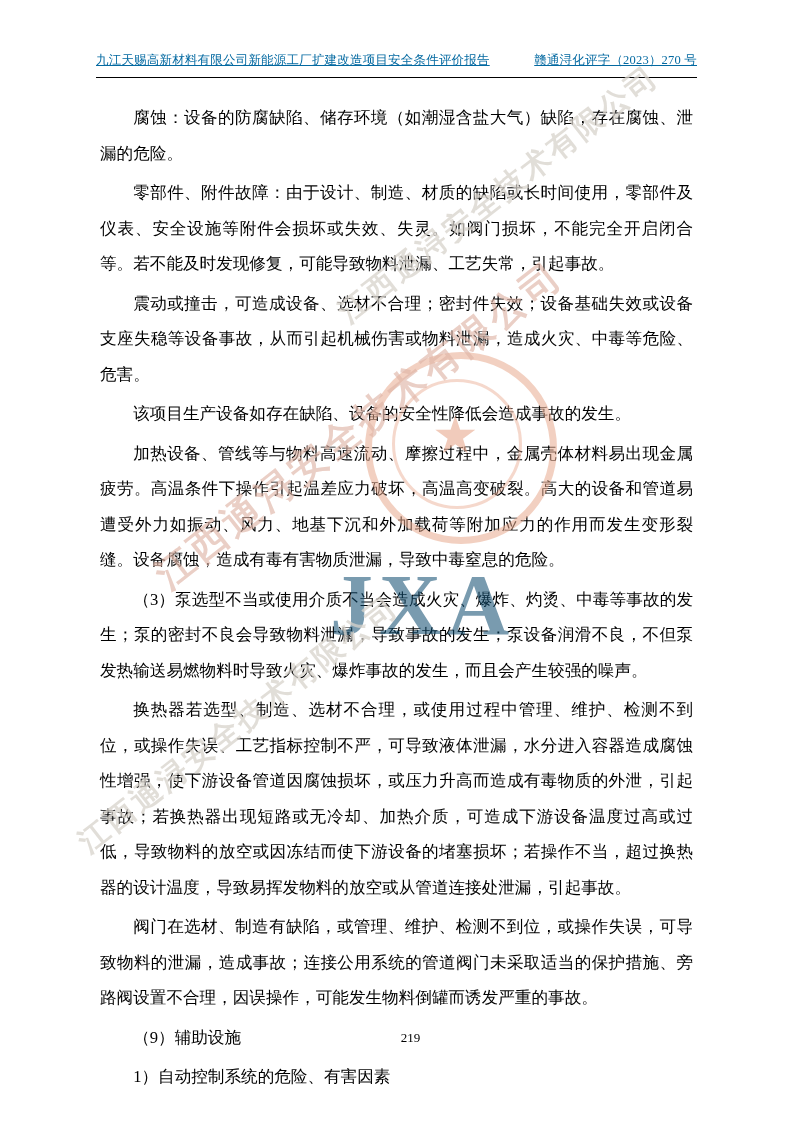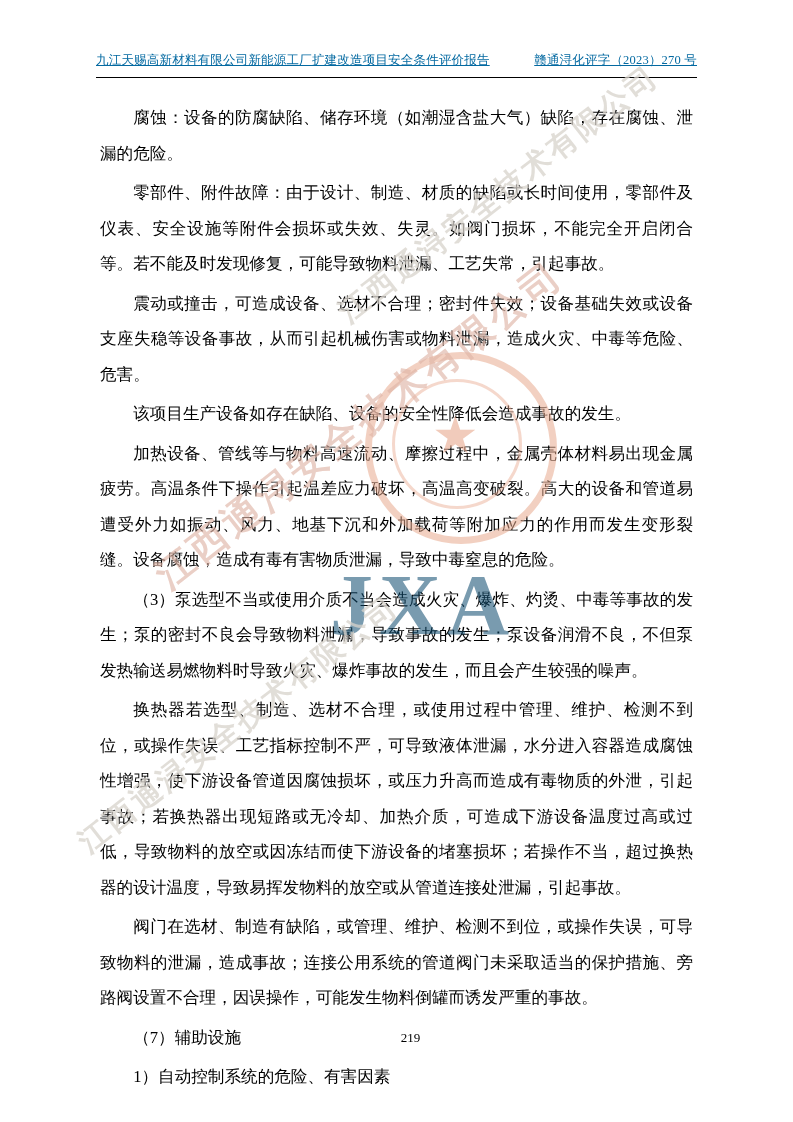--- a/index.html
+++ b/index.html
@@ -177,19 +177,19 @@
 
   <div class="content">
     <p>腐蚀：设备的防腐缺陷、储存环境（如潮湿含盐大气）缺陷，存在腐蚀、泄漏的危险。</p>
     <p>零部件、附件故障：由于设计、制造、材质的缺陷或长时间使用，零部件及仪表、安全设施等附件会损坏或失效、失灵。如阀门损坏，不能完全开启闭合等。若不能及时发现修复，可能导致物料泄漏、工艺失常，引起事故。</p>
     <p>震动或撞击，可造成设备、选材不合理；密封件失效；设备基础失效或设备支座失稳等设备事故，从而引起机械伤害或物料泄漏，造成火灾、中毒等危险、危害。</p>
     <p>该项目生产设备如存在缺陷、设备的安全性降低会造成事故的发生。</p>
     <p>加热设备、管线等与物料高速流动、摩擦过程中，金属壳体材料易出现金属疲劳。高温条件下操作引起温差应力破坏，高温高变破裂。高大的设备和管道易遭受外力如振动、风力、地基下沉和外加载荷等附加应力的作用而发生变形裂缝。设备腐蚀，造成有毒有害物质泄漏，导致中毒窒息的危险。</p>
     <p>（3）泵选型不当或使用介质不当会造成火灾、爆炸、灼烫、中毒等事故的发生；泵的密封不良会导致物料泄漏，导致事故的发生；泵设备润滑不良，不但泵发热输送易燃物料时导致火灾、爆炸事故的发生，而且会产生较强的噪声。</p>
     <p>换热器若选型、制造、选材不合理，或使用过程中管理、维护、检测不到位，或操作失误、工艺指标控制不严，可导致液体泄漏，水分进入容器造成腐蚀性增强，使下游设备管道因腐蚀损坏，或压力升高而造成有毒物质的外泄，引起事故；若换热器出现短路或无冷却、加热介质，可造成下游设备温度过高或过低，导致物料的放空或因冻结而使下游设备的堵塞损坏；若操作不当，超过换热器的设计温度，导致易挥发物料的放空或从管道连接处泄漏，引起事故。</p>
     <p>阀门在选材、制造有缺陷，或管理、维护、检测不到位，或操作失误，可导致物料的泄漏，造成事故；连接公用系统的管道阀门未采取适当的保护措施、旁路阀设置不合理，因误操作，可能发生物料倒罐而诱发严重的事故。</p>
-    <p>（7）辅助设施</p>
+    <p>（9）辅助设施</p>
     <p>1）自动控制系统的危险、有害因素</p>
   </div>
 
   <div class="page-number">219</div>
 
 </div>
 
 </body></html>

